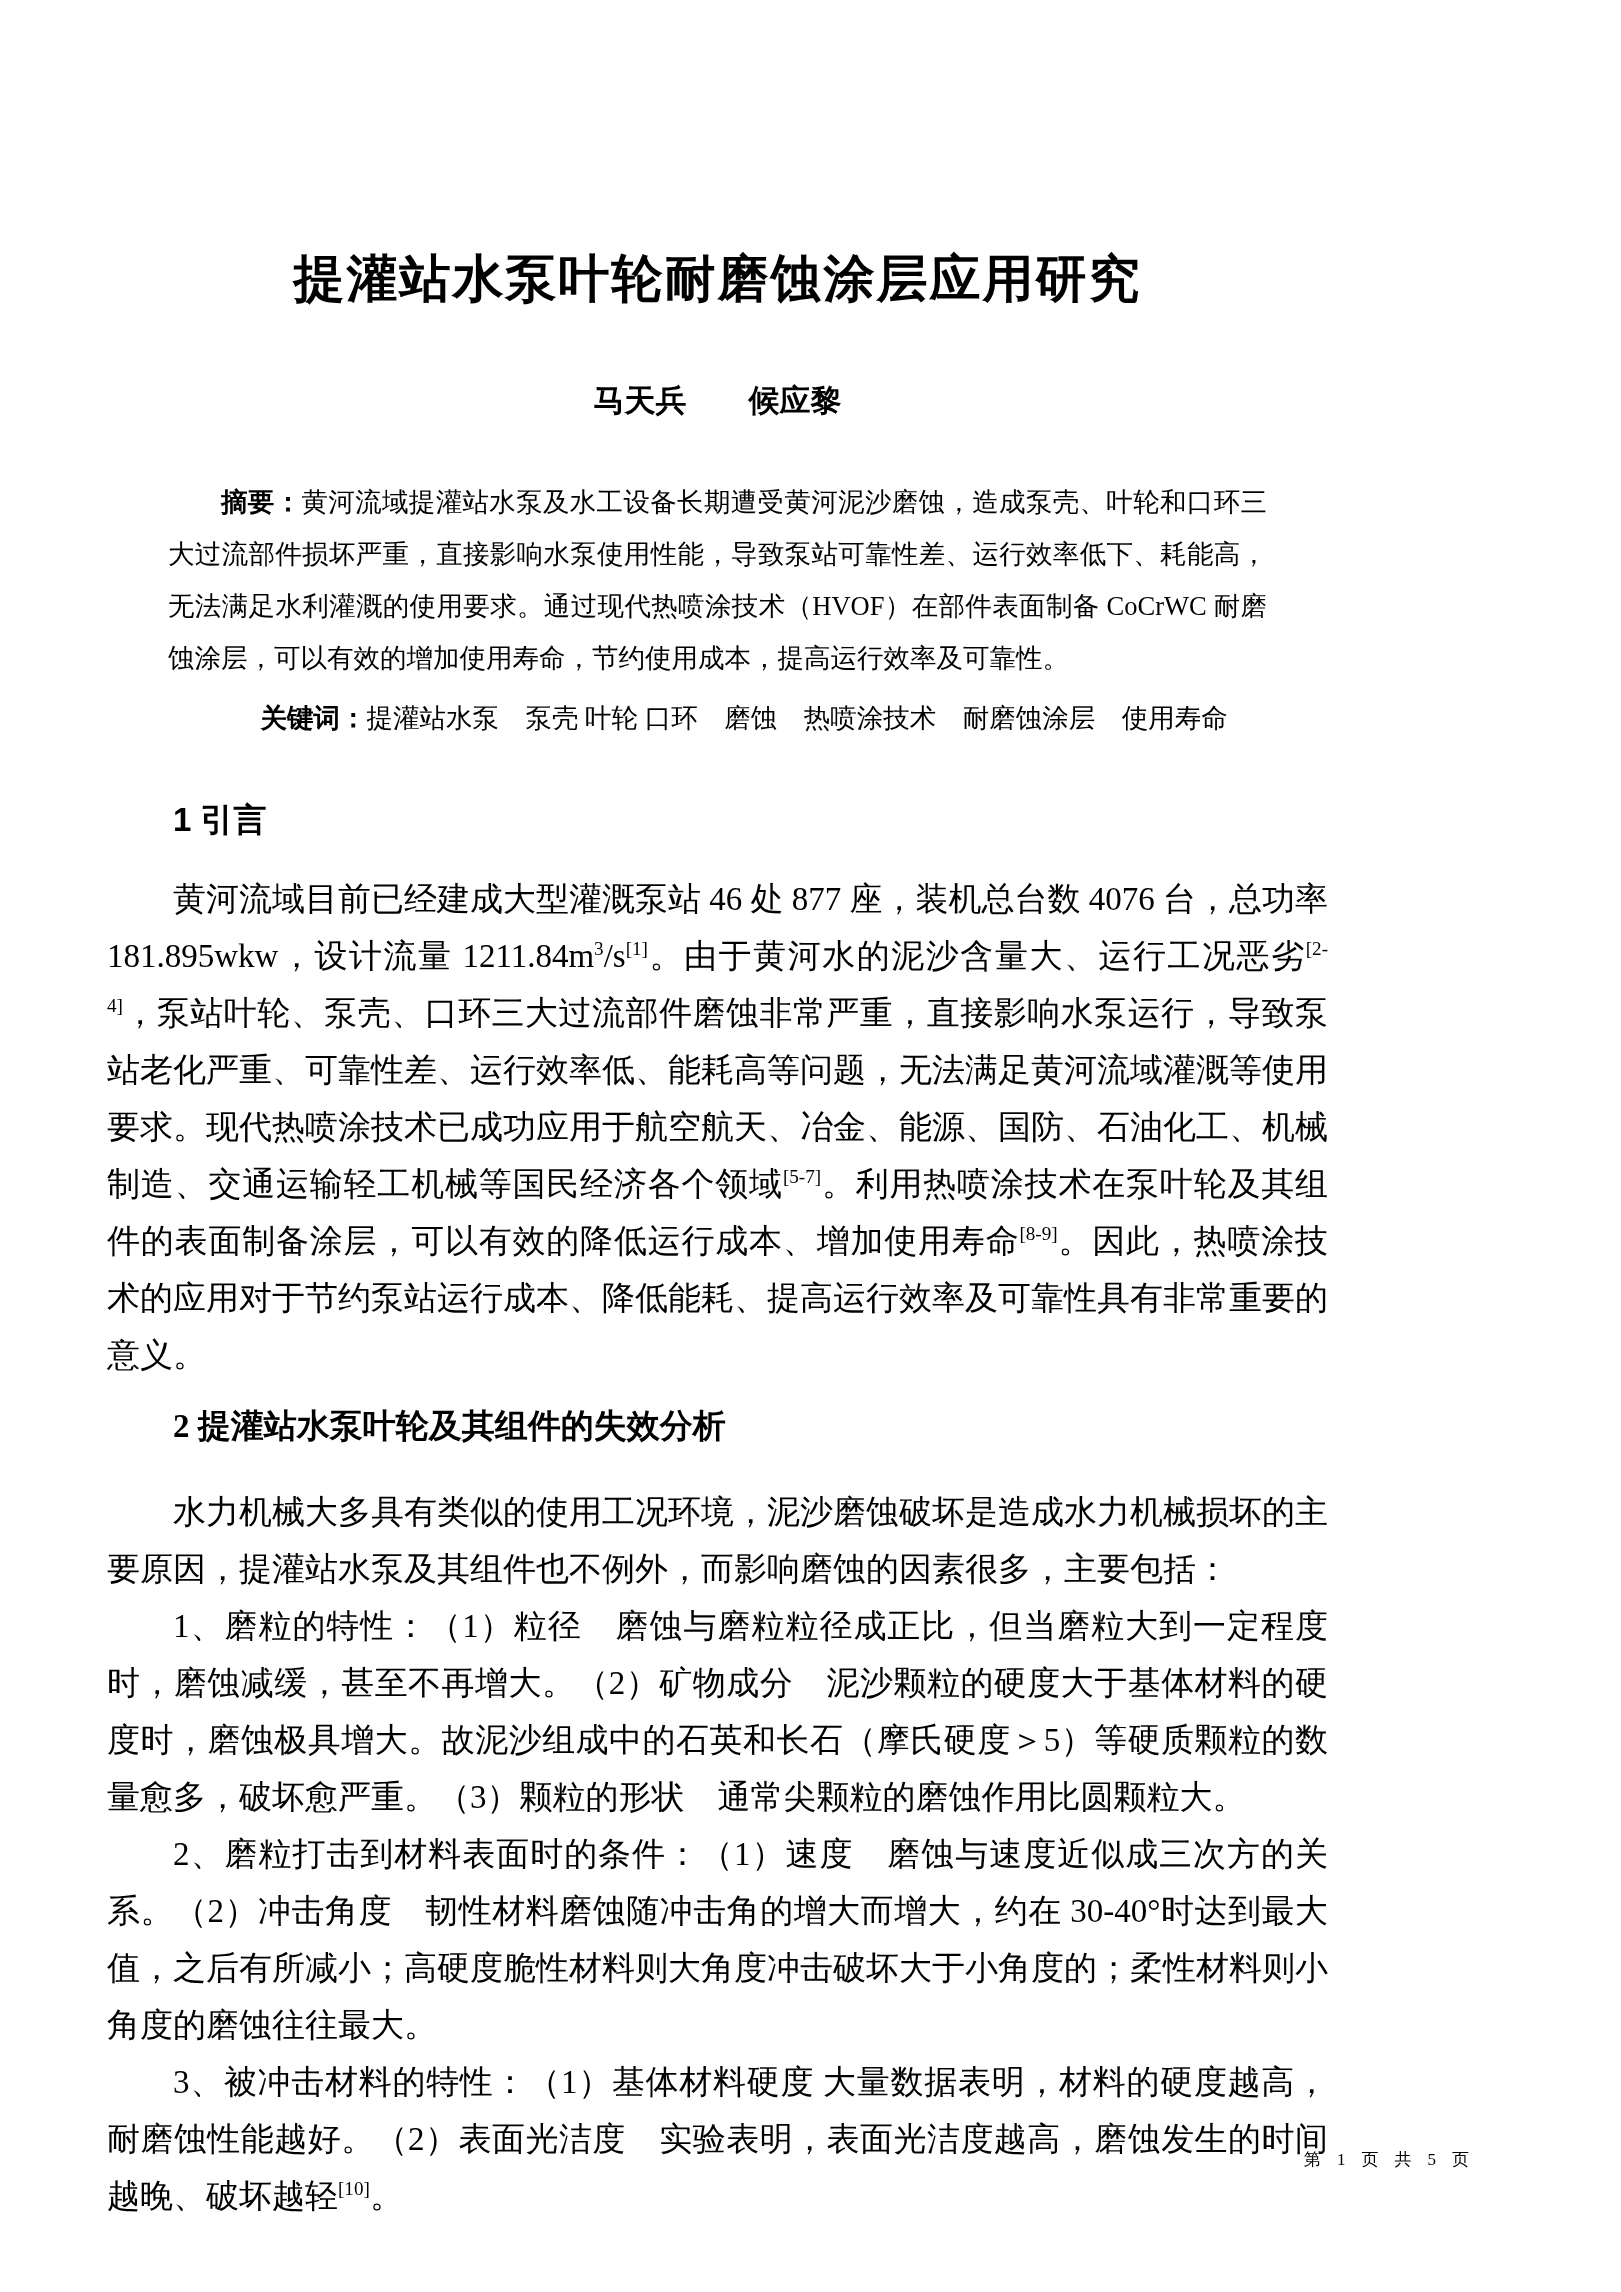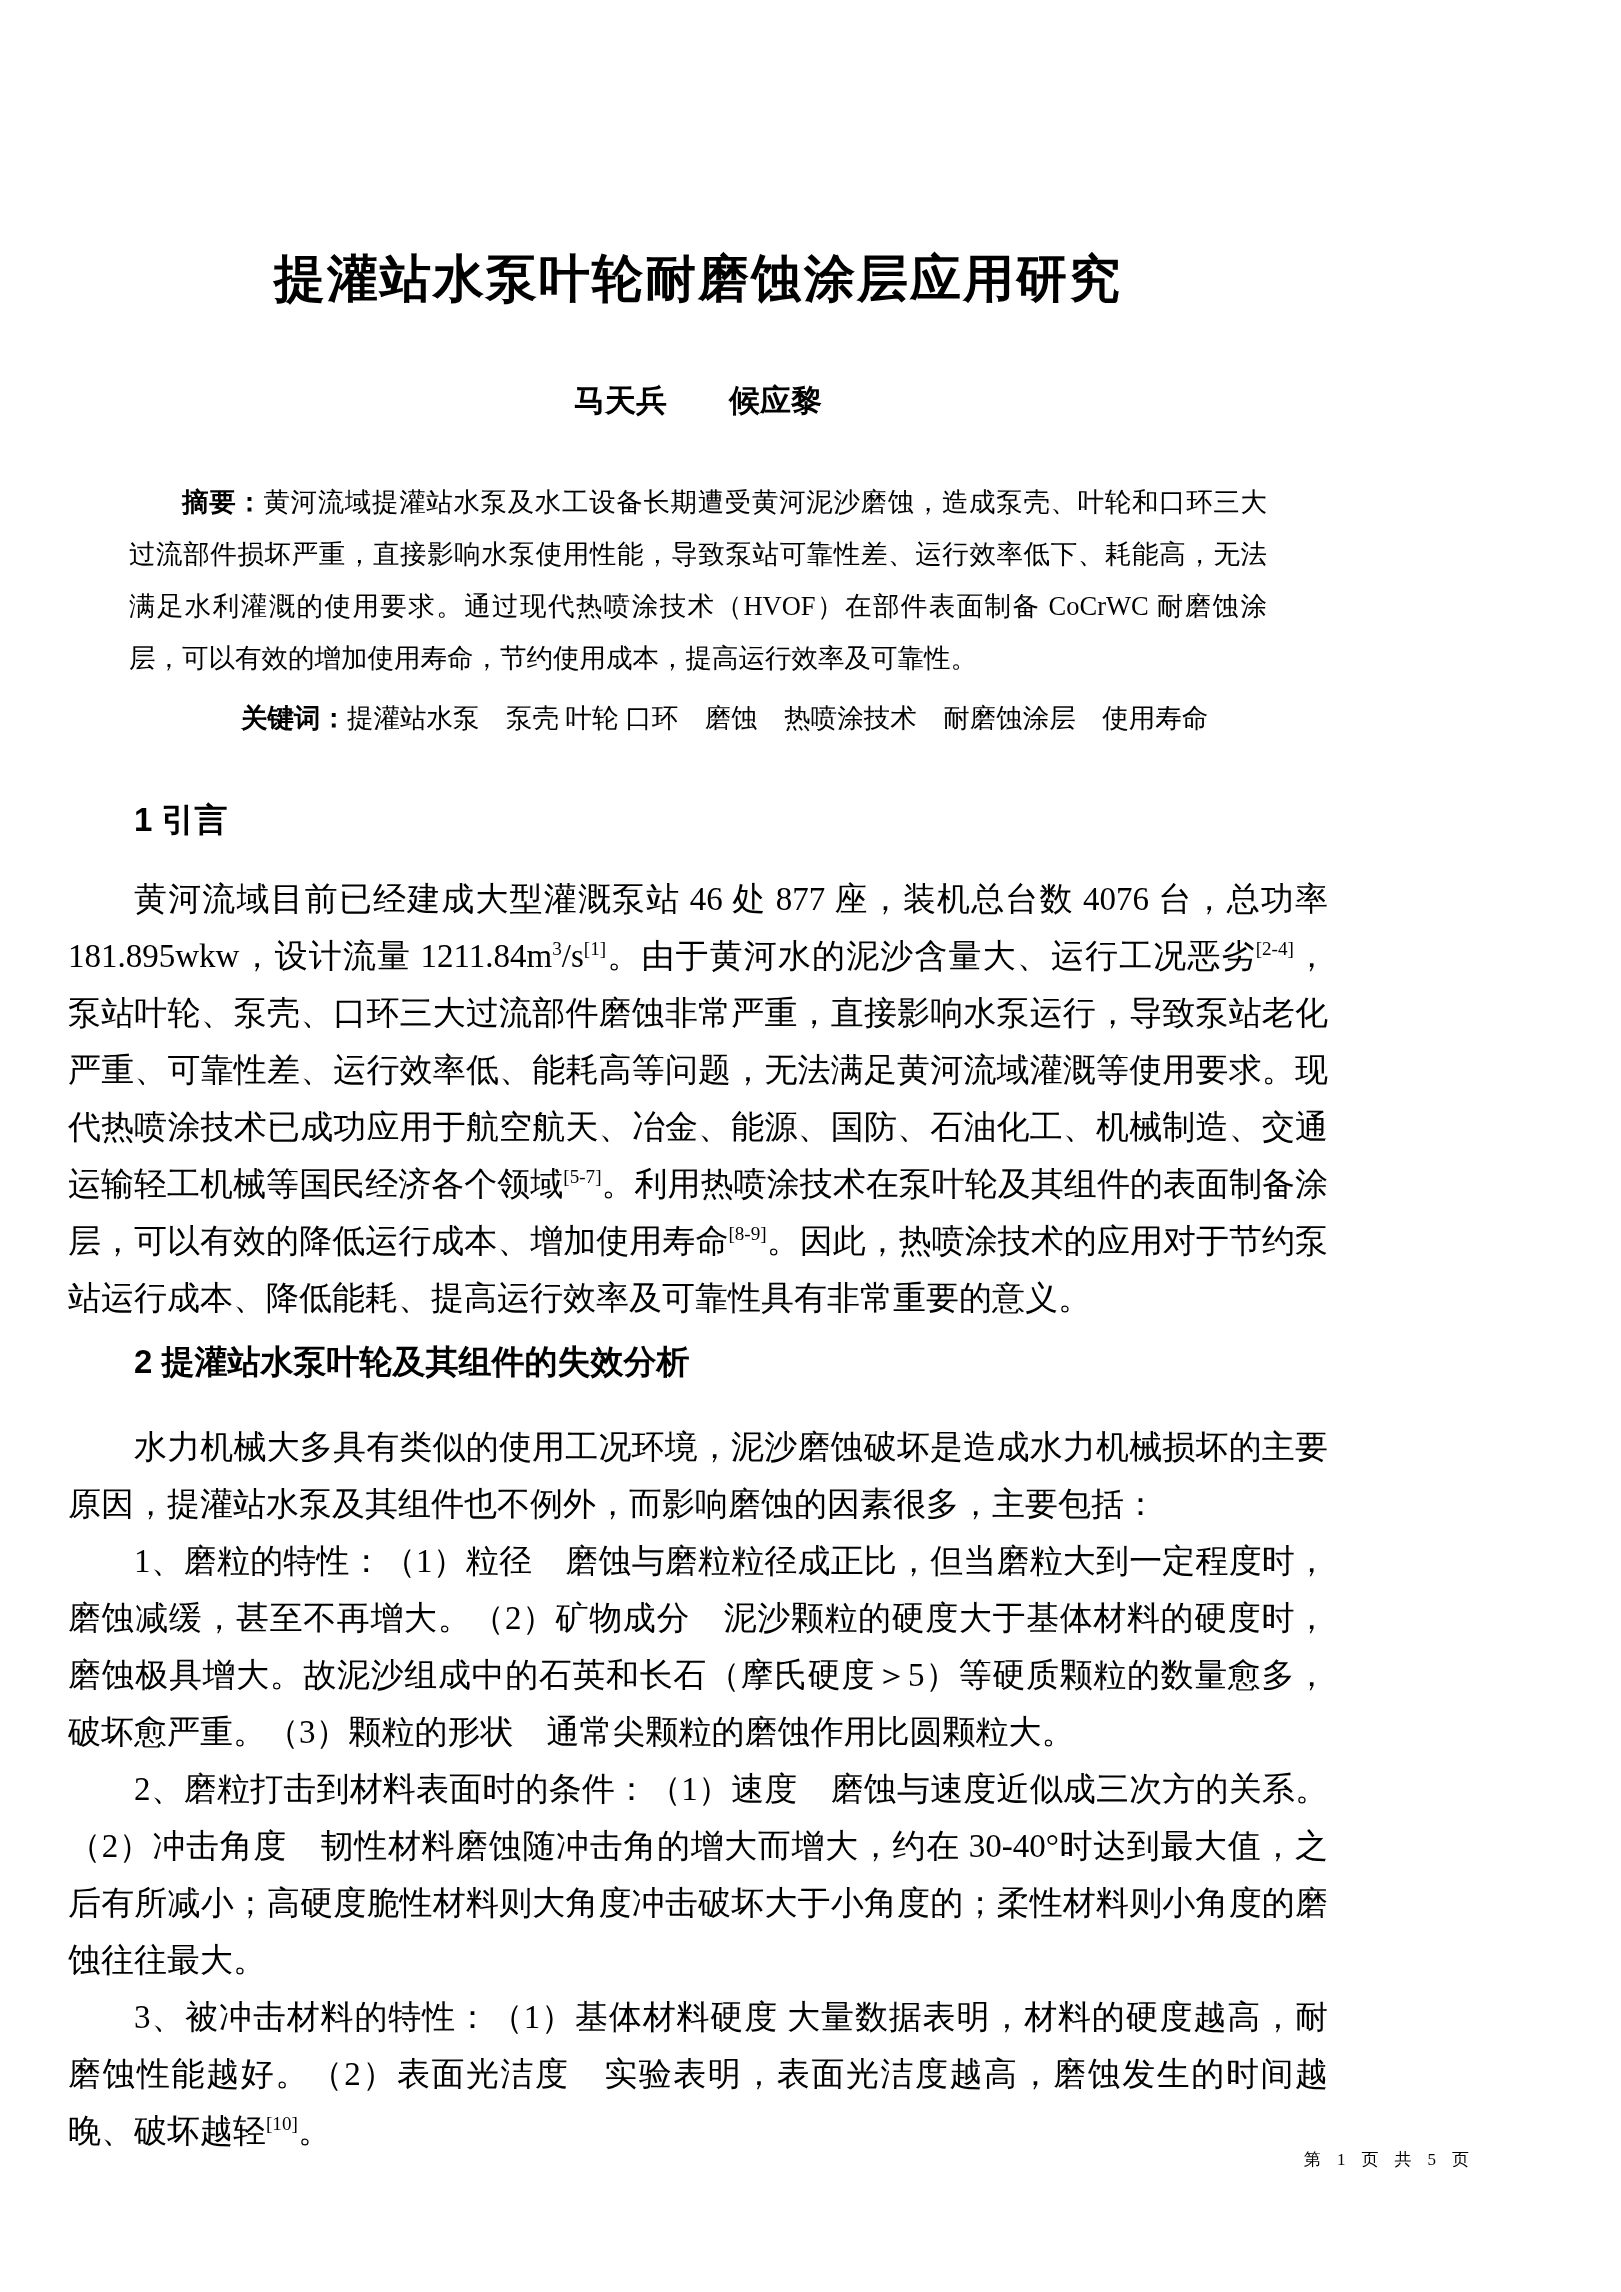--- a/index.html
+++ b/index.html
@@ -6,21 +6,21 @@
   html, body { background: #ffffff; }
   body {
     width: 1621px; height: 2293px;
     font-family: "Liberation Serif", "DejaVu Serif", serif;
     color: #000;
   }
   .page {
     position: relative;
     width: 1475px; height: 2293px;
     background: #ffffff;
-    padding: 248px 147px 0 68px;
+    padding: 248px 147px 0 107px;
     overflow: hidden;
   }
   .title {
     text-align: center;
     font-family: "Liberation Sans", "DejaVu Sans", sans-serif;
     font-weight: 700;
     font-size: 51px;
     line-height: 1.2;
     letter-spacing: 2px;
   }
@@ -59,21 +59,21 @@
     font-family: "Liberation Sans", "DejaVu Sans", sans-serif;
   }
   .heading {
     font-family: "Liberation Sans", "DejaVu Sans", sans-serif;
     font-weight: 700;
     font-size: 33px;
     line-height: 41px;
     text-indent: 2em;
   }
   .h1 { margin-top: 55px; }
-  .h2 { margin-top: 14px; }
+  .h2 { margin-top: 22px; font-family: Liberation Serif, serif; }
   .body-para {
     font-size: 33px;
     line-height: 57px;
     text-align: justify;
     text-indent: 2em;
   }
   .first-body { margin-top: 31px; }
   .s2-first { margin-top: 37px; }
   sup {
     font-size: 0.58em;

